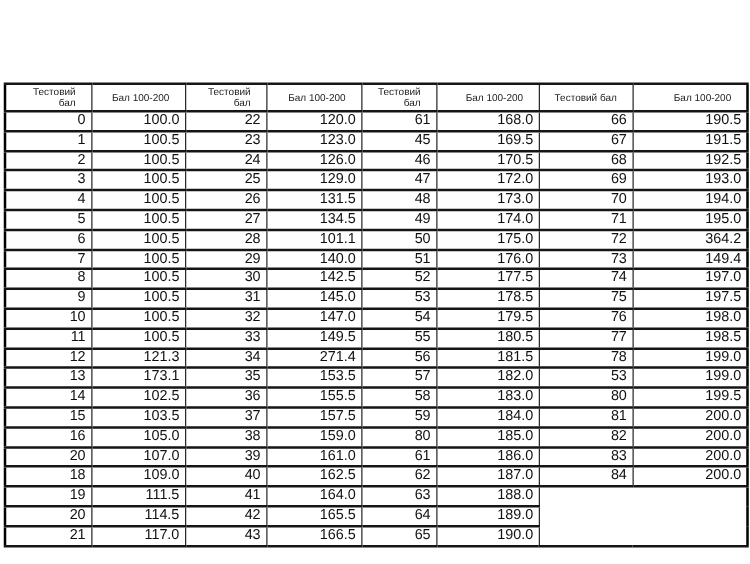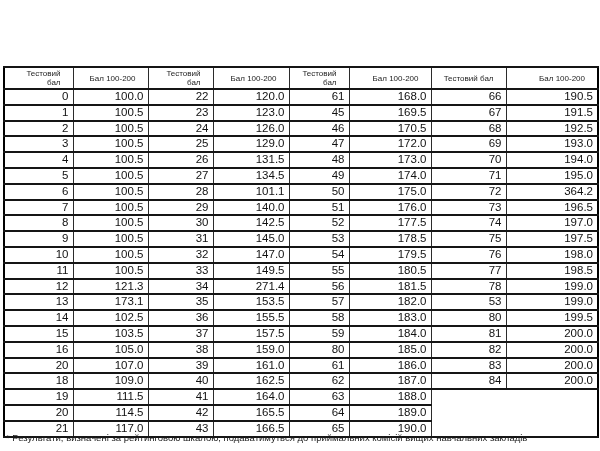--- a/index.html
+++ b/index.html
@@ -150,21 +150,21 @@
           <td>364.2</td>
         </tr>
         <tr>
           <td>7</td>
           <td>100.5</td>
           <td>29</td>
           <td>140.0</td>
           <td>51</td>
           <td>176.0</td>
           <td>73</td>
-          <td>196.5</td>
+          <td>149.4</td>
         </tr>
         <tr>
           <td>8</td>
           <td>100.5</td>
           <td>30</td>
           <td>142.5</td>
           <td>52</td>
           <td>177.5</td>
           <td>74</td>
           <td>197.0</td>
@@ -290,15 +290,14 @@
           <td>21</td>
           <td>117.0</td>
           <td>43</td>
           <td>166.5</td>
           <td>65</td>
           <td>190.0</td>
         </tr>
       </tbody>
   </table>
 
-  <div class="footnote">* Результати, визначені за рейтинговою шкалою, подаватимуться до приймальних комісій вищих навчальних закладів</div>
 
 </div>
 
 </body></html>

